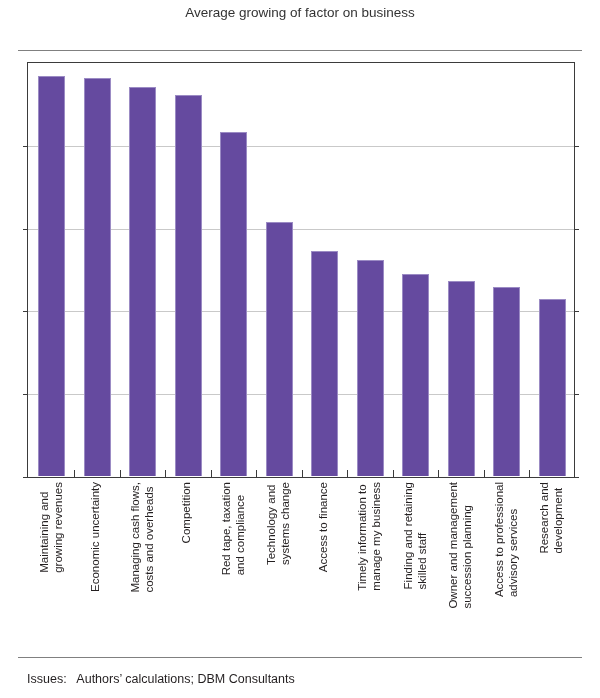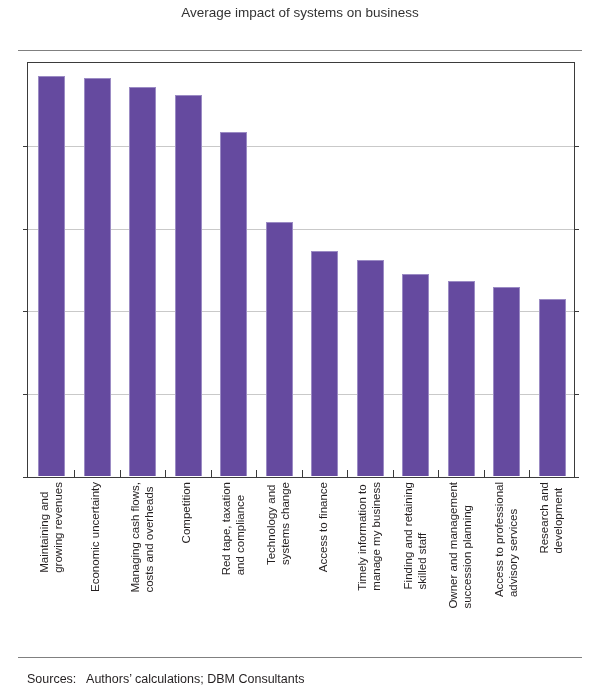--- a/index.html
+++ b/index.html
@@ -153,21 +153,21 @@
     color: #231f20;
     white-space: pre;
   }
   #sources-label { }
   #sources-text { }
 </style>
 </head>
 <body>
 
 <div id="figure-header">
-  <div id="figure-subtitle">Average impact of systems on business</div>
+  <div id="figure-subtitle">Average growing of factor on business</div>
 </div>
 <div id="header-rule"></div>
 
 <div id="chart-area">
   <div id="plot-frame">
     <div id="gridlines-layer">
         <div class="gridline" style="top: 331.2px; background: rgb(201, 201, 201);"></div>
         <div class="gridline" style="top: 248.4px; background: rgb(201, 201, 201);"></div>
         <div class="gridline" style="top: 165.6px; background: rgb(201, 201, 201);"></div>
         <div class="gridline" style="top: 82.8px; background: rgb(201, 201, 201);"></div>
@@ -269,13 +269,13 @@
       <div class="xlabel-slot" style="left: 456px; width: 45.5px;">
         <div class="xlabel-rot"><span>Access to professional</span><span class="l2">advisory services</span></div>
       </div>
       <div class="xlabel-slot" style="left: 501.5px; width: 45.5px;">
         <div class="xlabel-rot"><span>Research and</span><span class="l2">development</span></div>
       </div>
     </div>
 </div>
 
 <div id="footer-rule"></div>
-<div id="sources-line"><span id="sources-label">Sources:</span>   <span id="sources-text">Authors’ calculations; DBM Consultants</span></div>
+<div id="sources-line"><span id="sources-label">Issues:</span>   <span id="sources-text">Authors’ calculations; DBM Consultants</span></div>
 
 </body></html>

